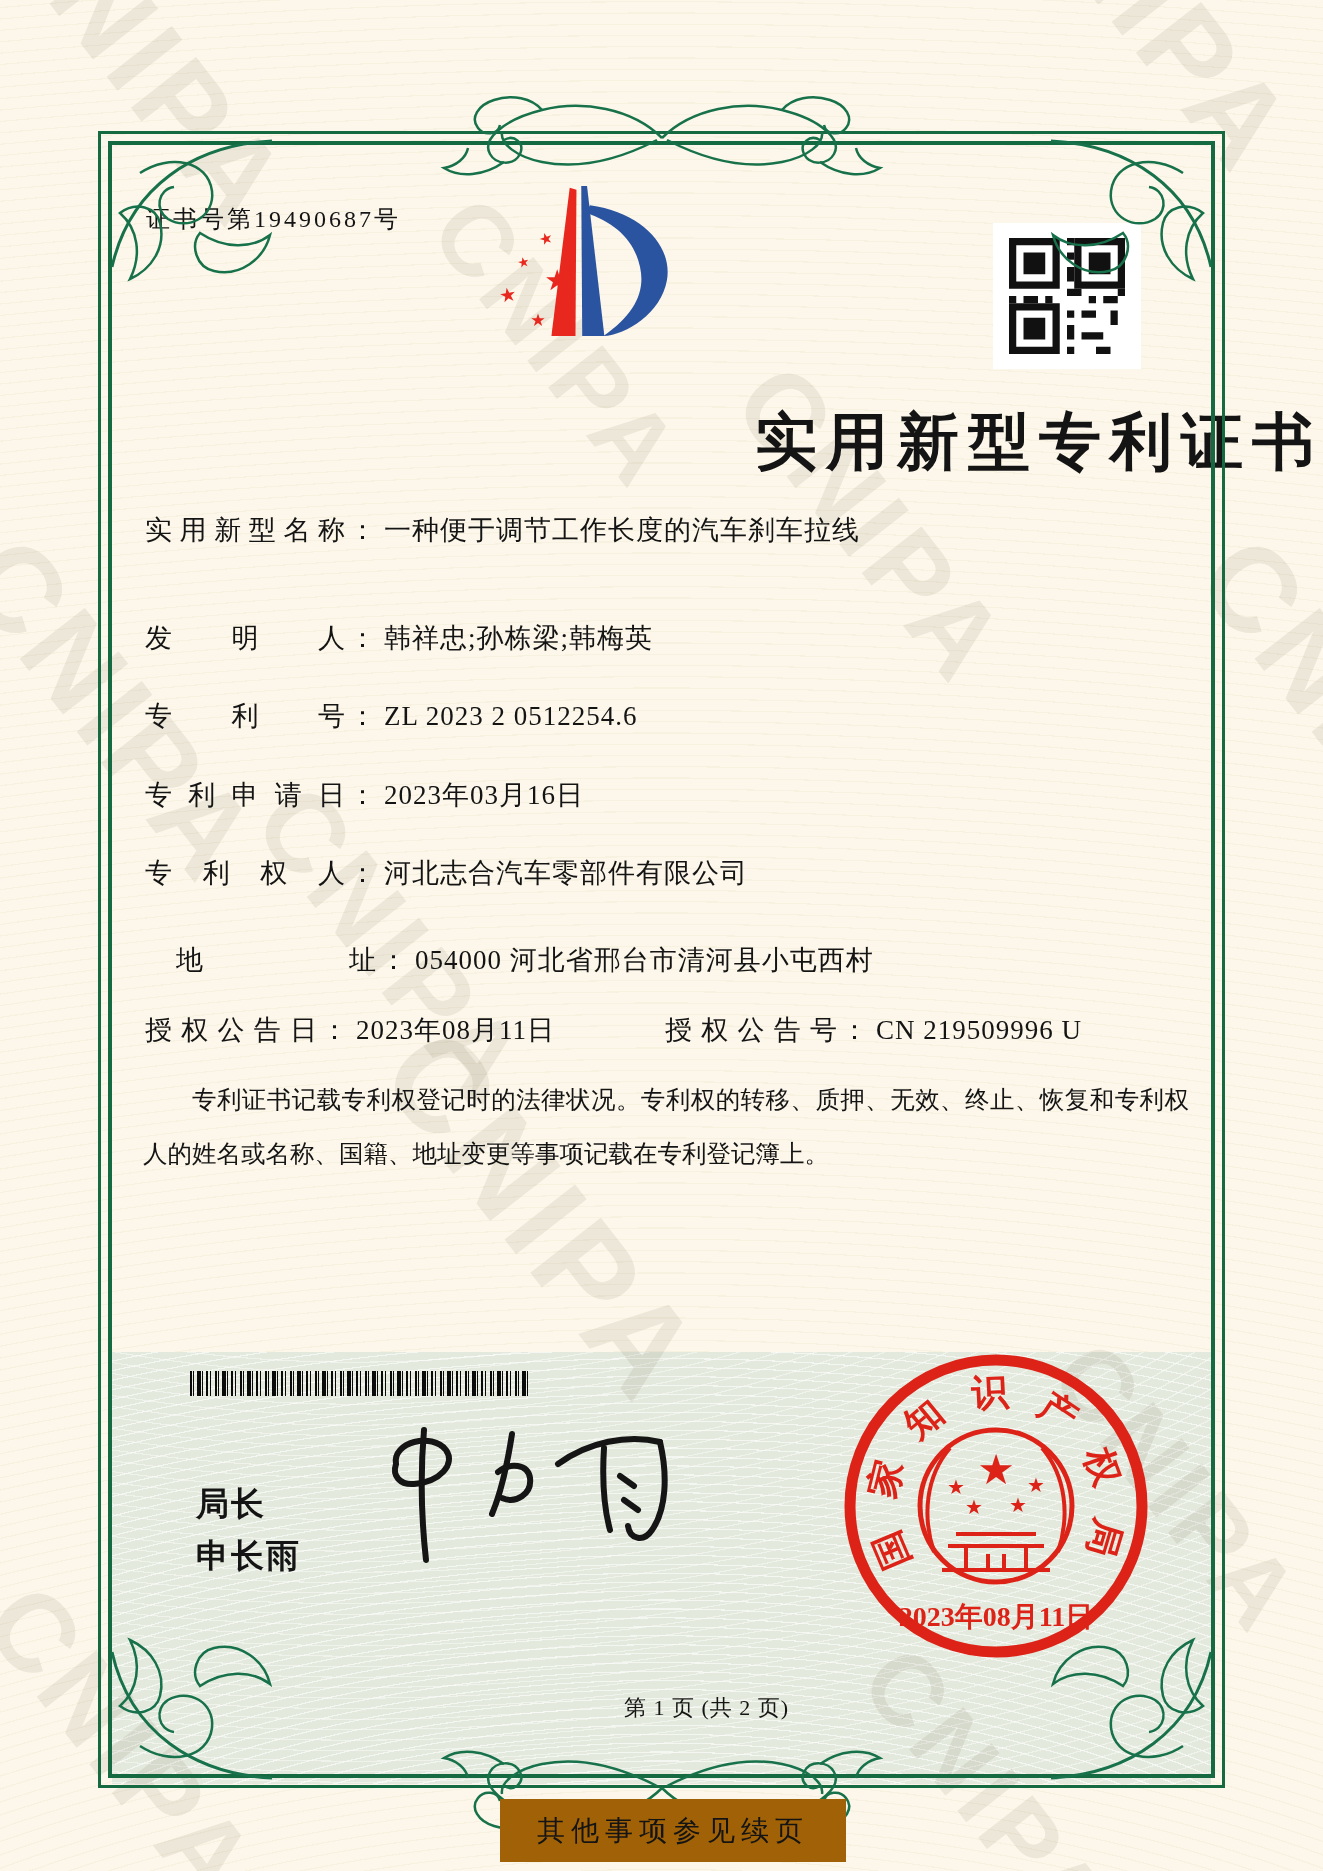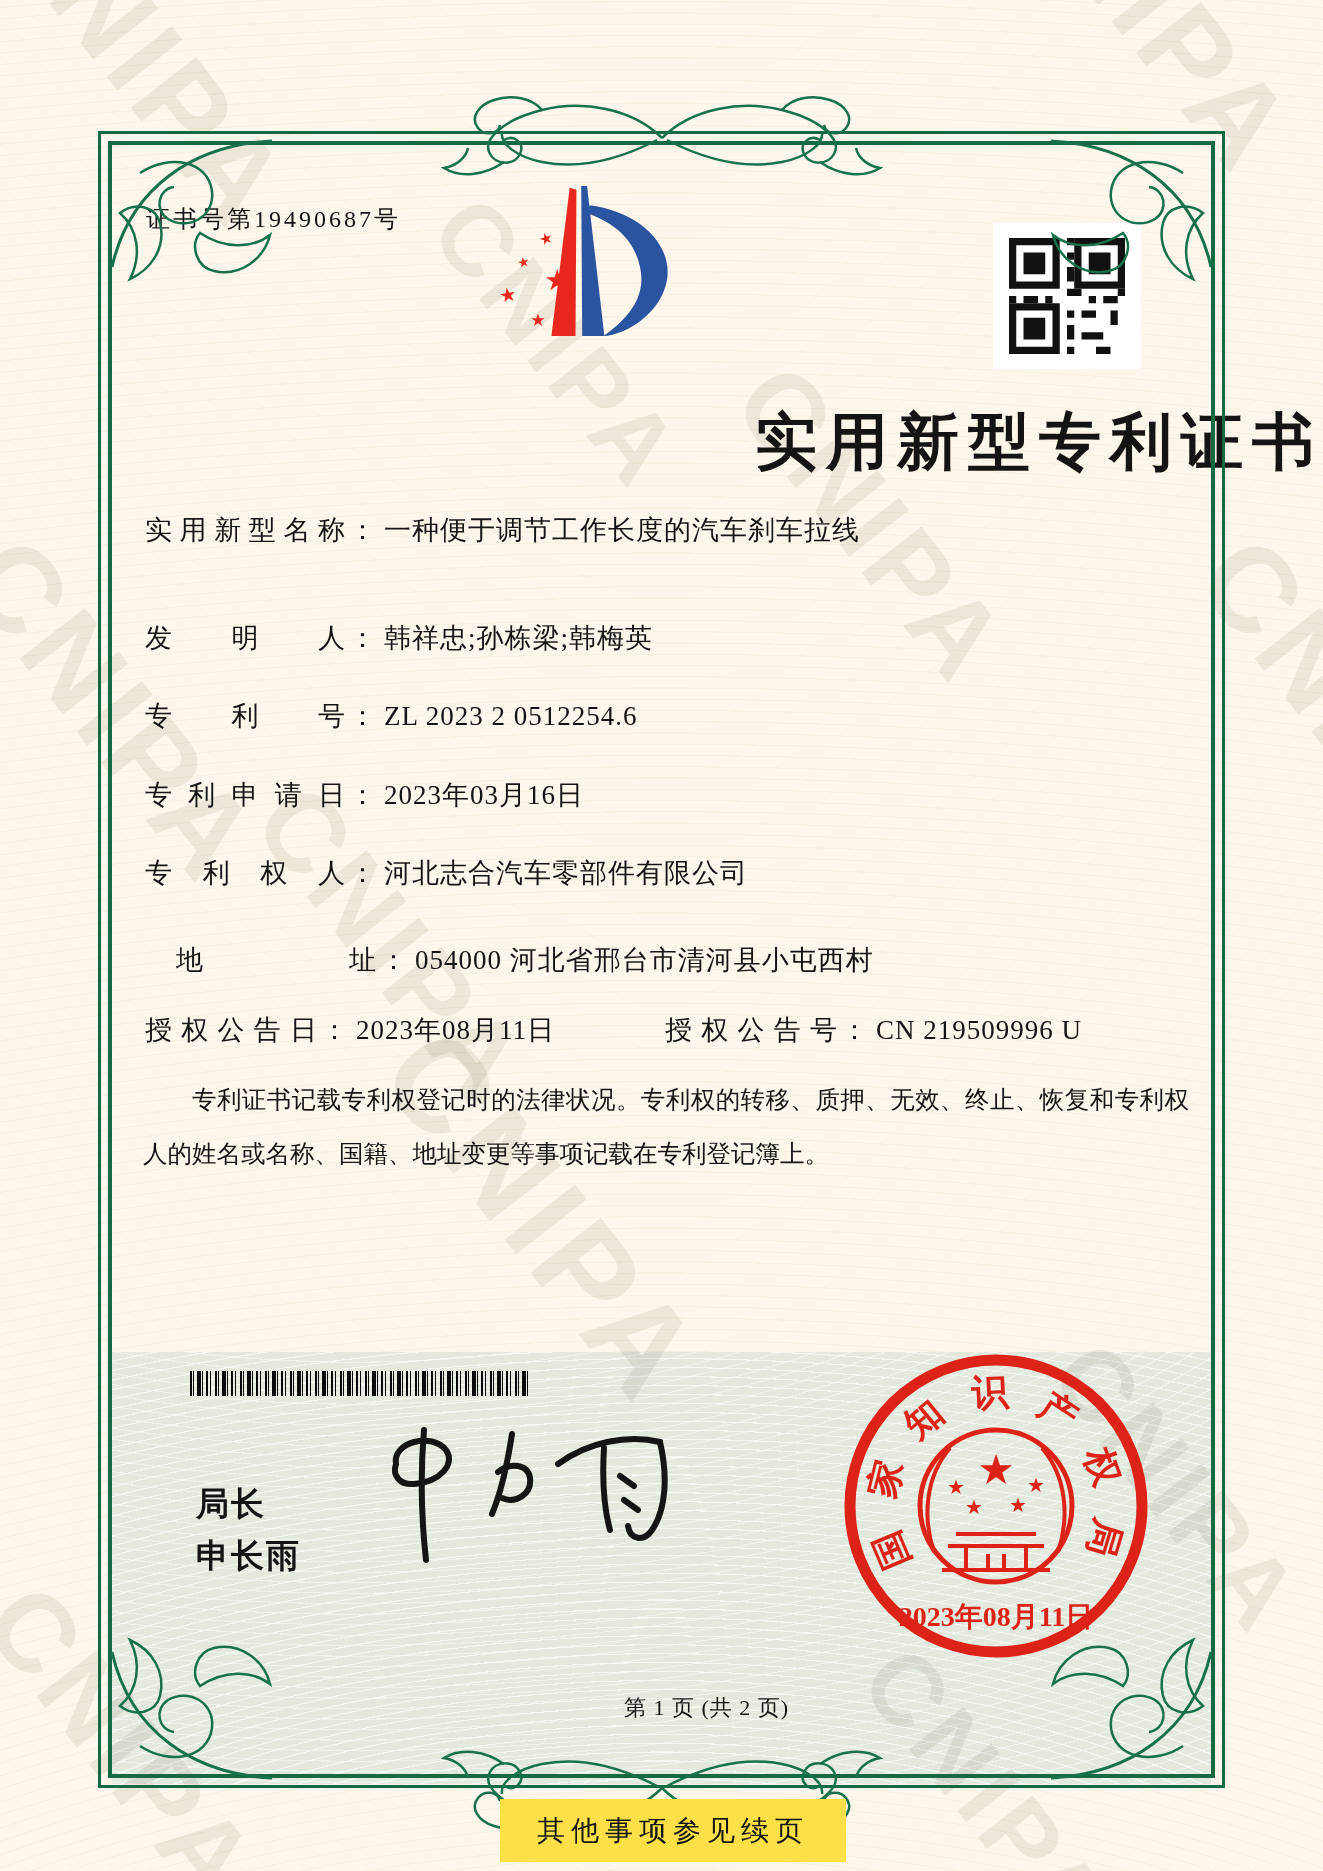--- a/index.html
+++ b/index.html
@@ -47,21 +47,21 @@
         #0a0a0a 3px 4px, rgba(0,0,0,0) 4px 7px,
         #0a0a0a 7px 11px, rgba(0,0,0,0) 11px 12px,
         #0a0a0a 12px 13px, rgba(0,0,0,0) 13px 16px,
         #0a0a0a 16px 18px, rgba(0,0,0,0) 18px 20px,
         #0a0a0a 20px 21px, rgba(0,0,0,0) 21px 25px);}
   .director{position:absolute;left:196px;z-index:3;font-family:"Liberation Sans","DejaVu Sans",sans-serif;
       font-weight:bold;font-size:33px;letter-spacing:2px;}
   .sign{position:absolute;left:362px;top:1412px;z-index:5;}
   .seal{position:absolute;left:838px;top:1348px;z-index:6;}
   .pagenum{position:absolute;left:0;top:1693px;width:100%;text-align:center;font-size:22px;z-index:3;letter-spacing:1px;padding-left:45px;}
-  .contnote{position:absolute;left:500px;top:1799px;width:346px;height:63px;background:#fde047;z-index:6;
+  .contnote{position:absolute;left:500px;top:1799px;width:346px;height:63px;background:#a16207;z-index:6;
       display:flex;align-items:center;justify-content:center;font-size:28px;letter-spacing:6px;}
   .green{stroke:#17714a;fill:none;}
 </style>
 </head>
 <body>
 
 <div class="page">
 
   <div class="wm" style="left:-55px;top:-15px;font-size:120px;">CNIPA</div>
   <div class="wm" style="left:950px;top:-70px;font-size:120px;">CNIPA</div>

